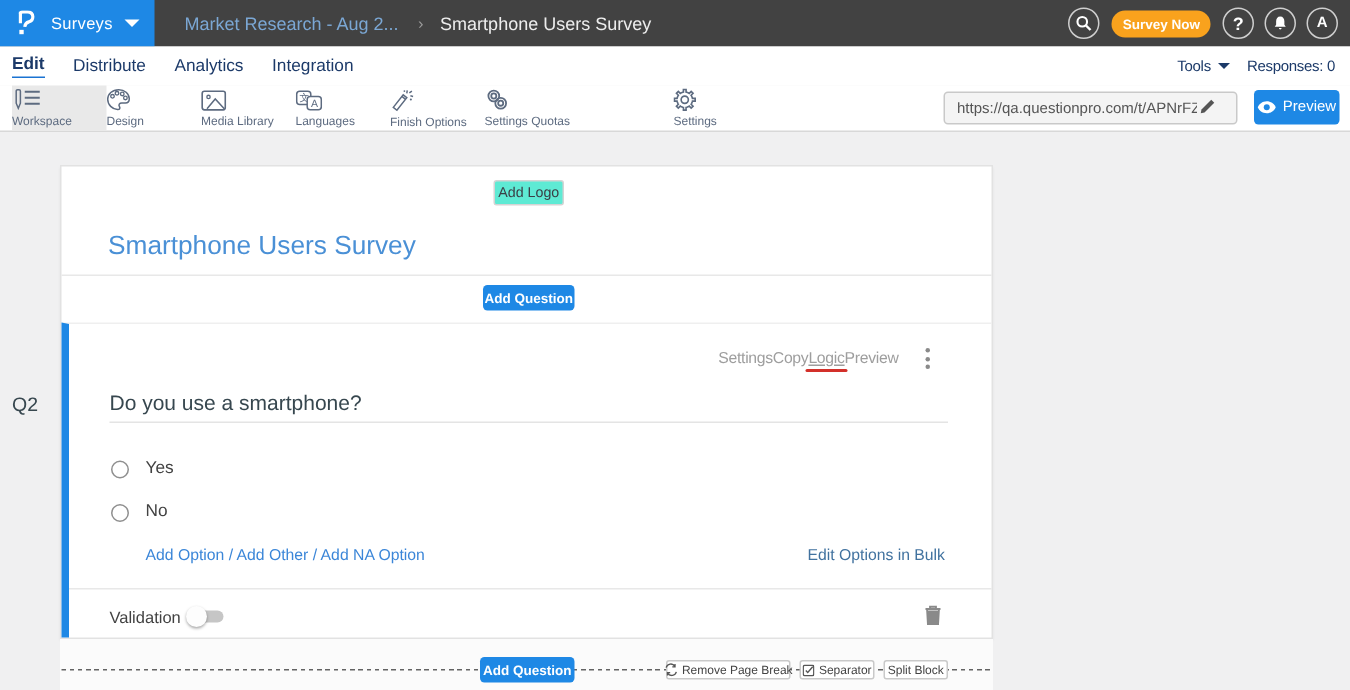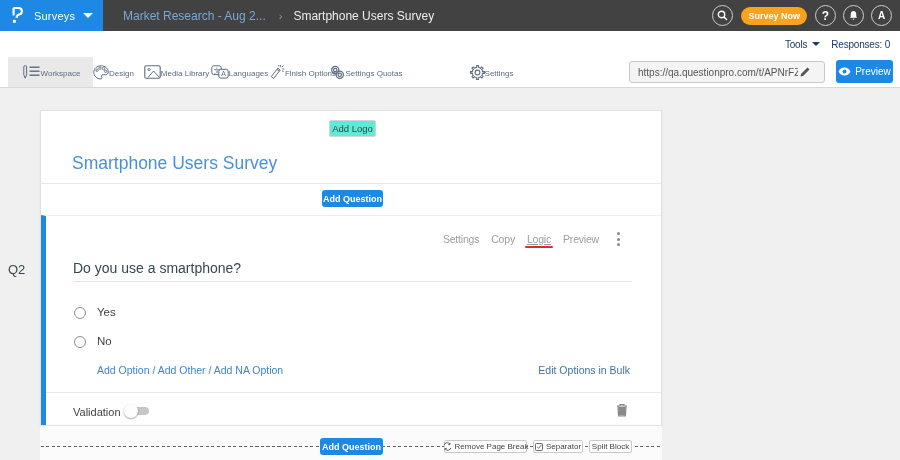--- a/index.html
+++ b/index.html
@@ -24,39 +24,39 @@
 
 .tabrow { position:absolute; left:0; top:31px; width:900px; height:26px; background:#fff; }
 .tabs { position:absolute; left:8px; top:0; height:26px; display:flex; align-items:center; font-size:11.5px; color:#1c3a69; }
 .tabs .tab { margin-right:19px; }
 .tabs .active { font-weight:bold; border-bottom:1.5px solid #1a73d2; padding-bottom:2px; }
 .tabrow-right { position:absolute; right:10px; top:0; height:26px; display:flex; align-items:center; font-size:10px; letter-spacing:-0.2px; color:#1c3a69; }
 .tools-tri { width:0; height:0; border-left:4px solid transparent; border-right:4px solid transparent; border-top:4px solid #1c3a69; margin-left:5px; display:inline-block; }
 
 
 .toolbar { position:absolute; left:0; top:57px; width:900px; height:31px; background:#fff; border-bottom:1px solid #d8d8d8; }
-.tool { position:absolute; top:0; width:85px; height:30px; display:flex; flex-direction:row; align-items:center; justify-content:center; }
+.tool { position:absolute; top:0; width:63px; height:30px; display:flex; flex-direction:column; align-items:flex-start; justify-content:center; }
 .tool .lbl { font-size:8px; color:#5d6b80; margin-top:2px; white-space:nowrap; }
 .tool.sel { background:#e9e9e9; }
 .tool svg { display:block; }
 .urlbox { position:absolute; left:629px; top:4px; width:196px; height:22px; background:#f4f4f4; border:1px solid #c9c9c9; border-radius:3px; display:flex; align-items:center; }
 .urlbox .url { font-size:10px; color:#555; margin-left:8px; white-space:nowrap; overflow:hidden; width:160px; }
 .urlbox .pen { margin-left:2px; }
 .preview { position:absolute; left:836px; top:3px; width:57px; height:23px; background:#1e88e5; border-radius:3px; color:#fff; font-size:10px; display:flex; align-items:center; justify-content:center; }
 
 
 .qlabel { position:absolute; left:8px; top:262px; font-size:13px; color:#37474f; }
 .card { position:absolute; left:40px; top:110px; width:622px; height:316px; background:#fff; border:1px solid #e2e2e2; box-shadow:0 1px 2px rgba(0,0,0,.06); }
 .addlogo { position:absolute; left:288px; top:9px; width:47px; height:17px; border:1px solid #d4d4d4; border-radius:2px; background:#5eead4; font-size:9.5px; color:#3b3f46; display:flex; align-items:center; justify-content:center; }
 .title { position:absolute; left:31px; top:42px; font-size:17.5px; color:#4a90d6; }
 .hdivider { position:absolute; left:0; top:72px; width:620px; border-top:1px solid #e8e8e8; }
 .addq-top { position:absolute; left:281px; top:79px; width:61px; height:17px; background:#1e88e5; border-radius:3px; color:#fff; font-size:9px; font-weight:bold; display:flex; align-items:center; justify-content:center; white-space:nowrap; }
 .qblock { position:absolute; left:0; top:104px; width:620px; height:210px; border-left:5px solid #1e88e5; border-top:1px solid #efefef; }
 .qmenu { position:absolute; right:62px; top:17px; display:flex; align-items:center; font-size:10.5px; letter-spacing:-0.2px; color:#9e9e9e; white-space:nowrap; }
-.qmenu span { margin-left:12px; }
+.qmenu span { }
 .qmenu .logic { position:relative;text-decoration:underline; }
 .qmenu .logic:after { content:""; position:absolute; left:-2px; right:-2px; bottom:-3px; height:2px; background:#d3302a; border-radius:2px; }
 .dots { position:absolute; right:41px; top:16px; width:3px; }
 .dots i { display:block; width:3px; height:3px; background:#8a8a8a; border-radius:50%; margin-bottom:2.5px; }
 .qtext { position:absolute; left:27px; top:44px; width:559px; font-size:14px; color:#37474f; border-bottom:1px solid #e4e4e4; padding-bottom:5px; }
 .radio { position:absolute; left:28px; width:12px; height:12px; border:1.2px solid #8f8f8f; border-radius:50%; }
 .rlabel { position:absolute; left:51px; font-size:11.5px; color:#424242; }
 .optlinks { position:absolute; left:51px; top:148px; font-size:10.5px; color:#3b86d8; }
 .editbulk { position:absolute; right:31px; top:148px; font-size:10.5px; color:#41729f; }
 .vdivider { position:absolute; left:0; top:176px; width:615px; border-top:1px solid #e8e8e8; }
@@ -100,20 +100,26 @@
     <span class="circ" style="margin-left:7px;">
       <svg width="11" height="11" viewBox="0 0 24 24">
           <path d="M12 2 C8 2 6 5 6 9 L6 14 L4 17 L20 17 L18 14 L18 9 C18 5 16 2 12 2 Z M10 19 a2 2 0 0 0 4 0 Z" fill="#fff"></path>
         </svg>
     </span>
     <span class="circ avatar" style="margin-left:7px; margin-right:8px;">A</span>
   </div>
 </div>
 
 <div class="tabrow">
+  <div class="tabs">
+    <span class="tab active">Edit</span>
+    <span class="tab">Distribute</span>
+    <span class="tab">Analytics</span>
+    <span class="tab">Integration</span>
+  </div>
   <div class="tabrow-right">
     <span>Tools</span>
       <span class="tools-tri"></span>
     <span style="margin-left:11px;">Responses: 0</span>
   </div>
 </div>
 
 <div class="toolbar">
   <div class="tool sel" style="left:8px;">
     <svg width="20" height="15" viewBox="0 0 20 15">

